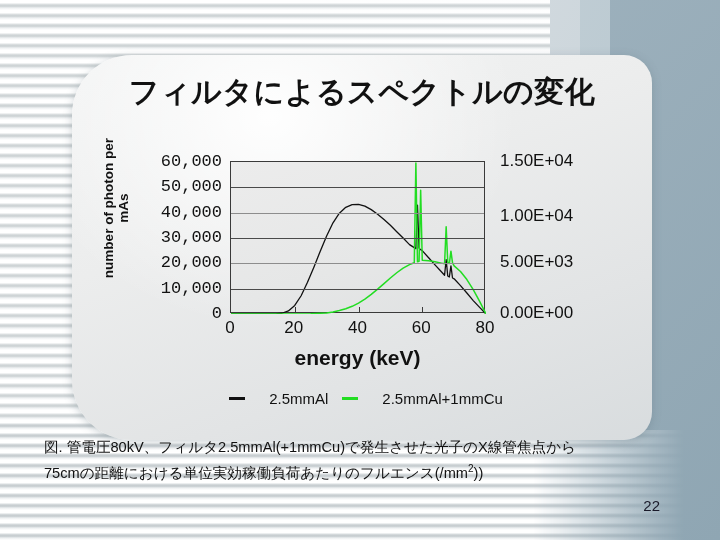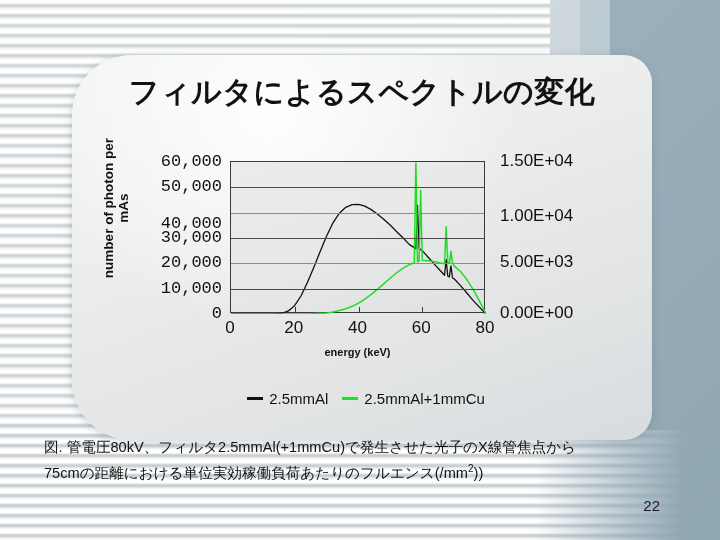--- a/index.html
+++ b/index.html
@@ -155,34 +155,34 @@
   }
   .x-labels span {
     position: absolute;
     font-size: 17px; color: #111;
     transform: translateX(-50%);
   }
   .x-title {
     position: absolute;
     left: 142px; top: 208px;
     width: 255px; text-align: center;
-    font-size: 11px; font-weight: 700; color: #111;
+    font-size: 21px; font-weight: 700; color: #111;
   }
   
   .legend {
     position: absolute;
     left: 88px; top: 390px;
     width: 556px;
     display: flex;
     justify-content: center;
     align-items: center;
     gap: 14px;
     font-size: 15px; color: #111;
   }
-  .legend-item { display: flex; align-items: center; gap: 6px; }
+  .legend-item { display: flex; align-items: center; gap: 24px; }
   .swatch { width: 16px; height: 2.5px; background: #111; }
   .swatch.green { background: #22dd22; height: 3px; }
   
   .caption {
     position: absolute;
     left: 44px; top: 437px;
     width: 640px;
     font-size: 14.6px;
     line-height: 21px;
     color: #111;
@@ -215,21 +215,21 @@
 
   <div class="chart-wrap">
 
     <div class="y-title">number of photon per mAs</div>
 
     <div class="y-ticks-left">
         <div style="top: 161px;">0</div>
         <div style="top: 135.667px;">10,000</div>
         <div style="top: 110.333px;">20,000</div>
         <div style="top: 85px;">30,000</div>
-        <div style="top: 71px; margin-left: 48px;">40,000</div>
+        <div style="top: 60px; margin-left: 48px;">40,000</div>
         <div style="top: 34.3333px;">50,000</div>
         <div style="top: 9px;">60,000</div>
       </div>
     <div class="y-ticks-right">
         <div style="top: 161px;">0.00E+00</div>
         <div style="top: 110.333px;">5.00E+03</div>
         <div style="top: 64px;">1.00E+04</div>
         <div style="top: 9px;">1.50E+04</div>
       </div>
 

